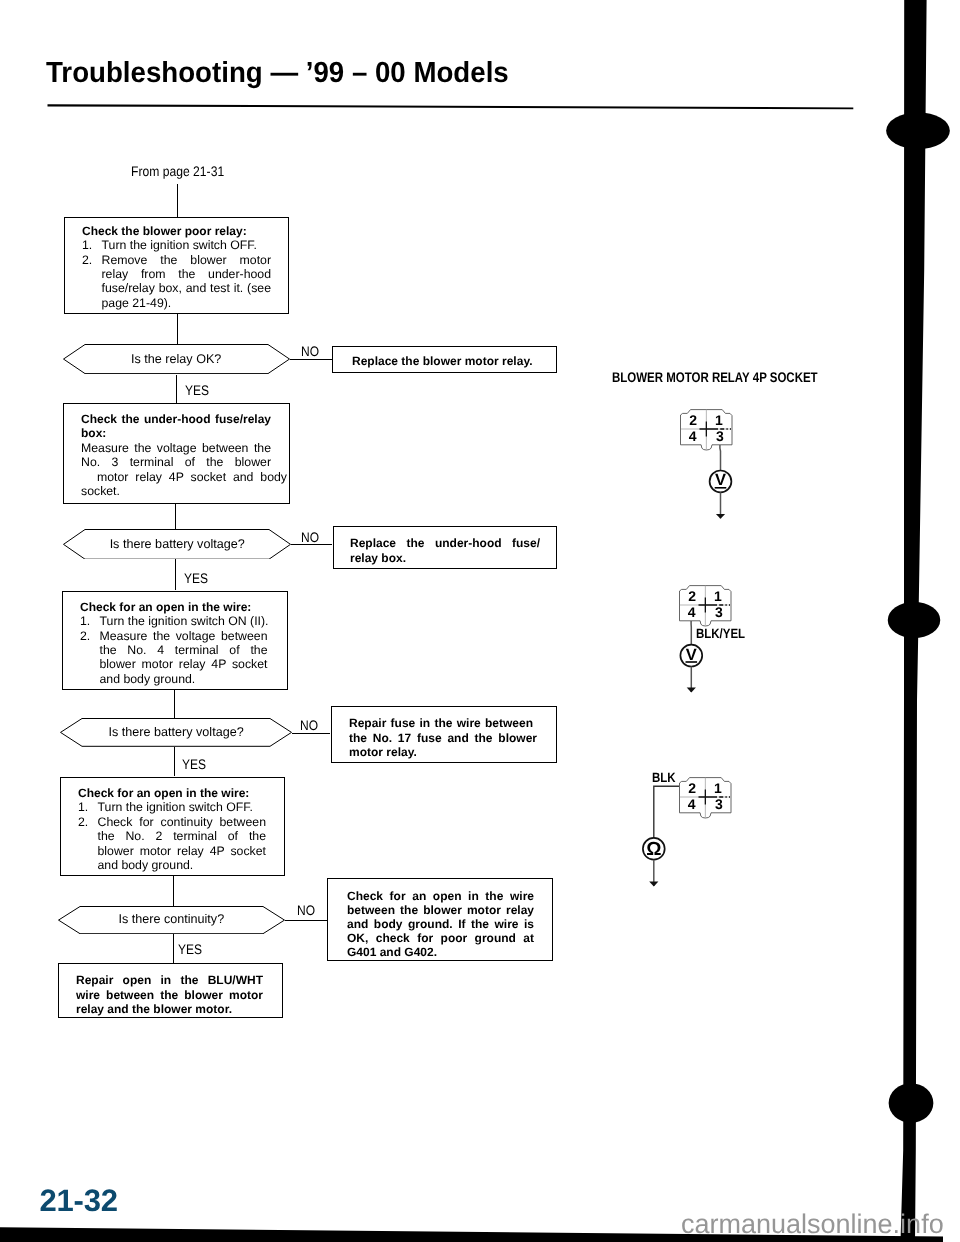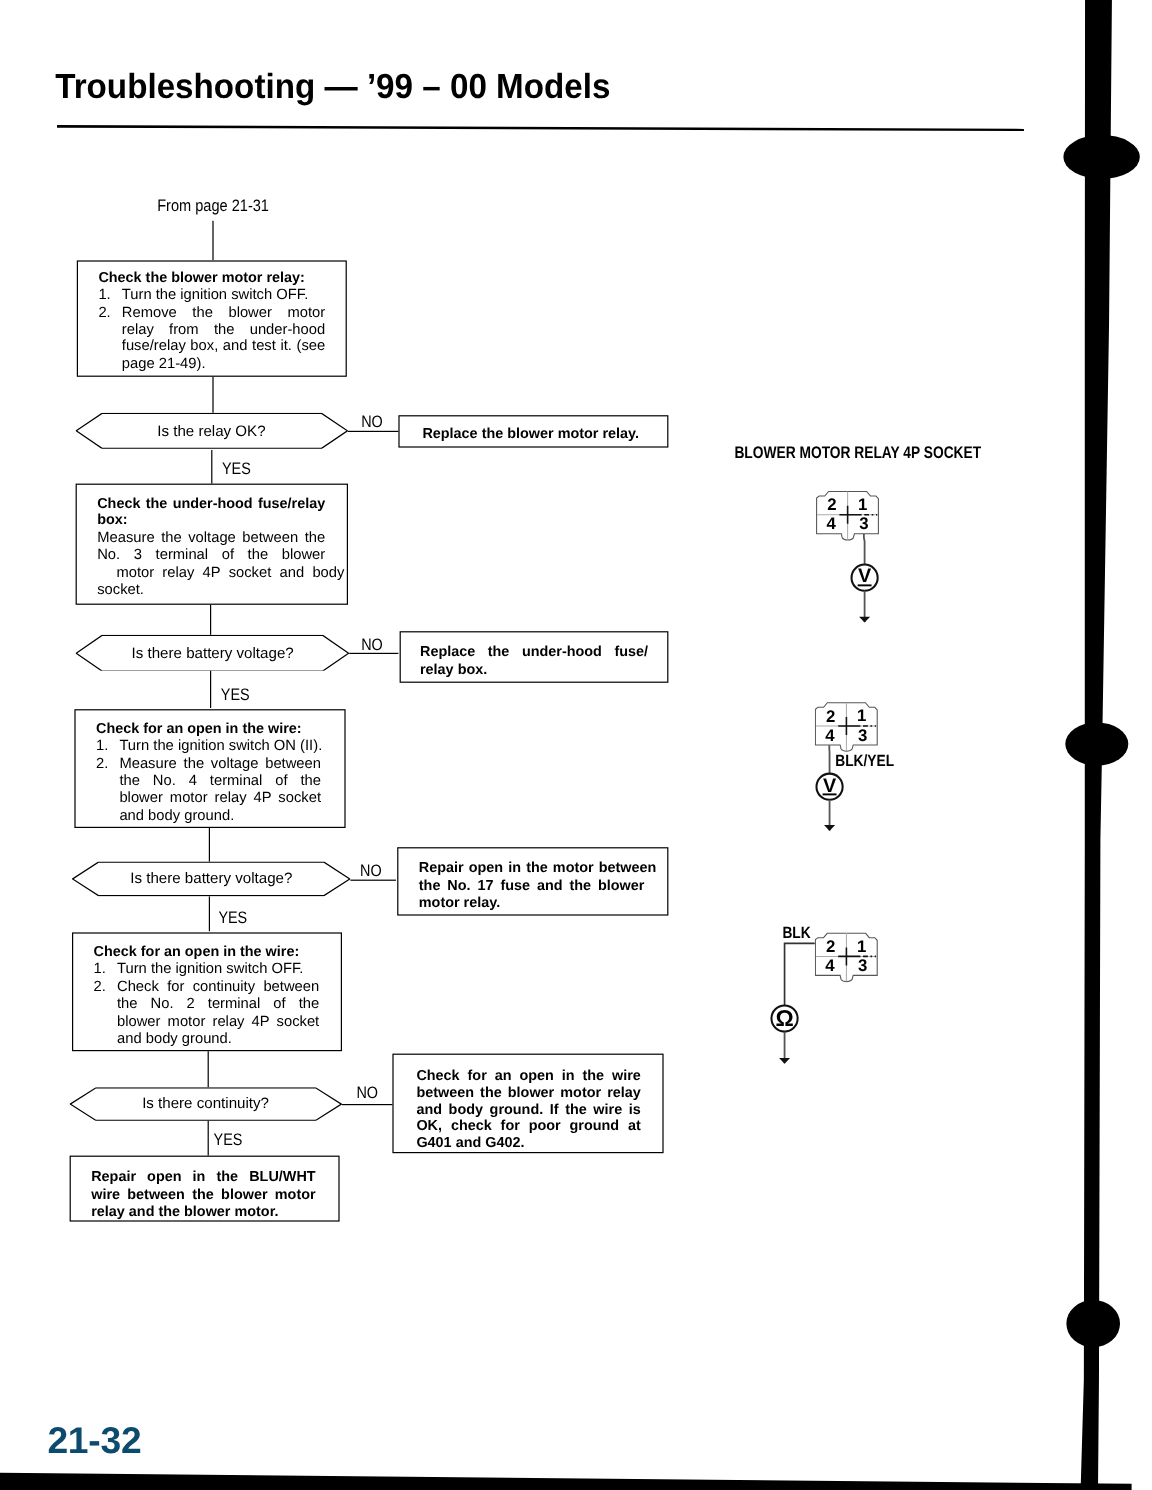--- a/index.html
+++ b/index.html
@@ -50,21 +50,21 @@
 
   <div class="page-title">Troubleshooting — ’99 – 00 Models</div>
   <svg class="hrule" width="960" height="1242">
     <polygon points="47.5,104.2 853.3,107.4 853.3,109.2 47.5,106.4" fill="#000"></polygon>
   </svg>
 
   <div id="flow-layer">
       <div class="fromlbl" style="left: 131px; top: 164.5px;">From page 21-31</div>
       <div class="vline" style="left: 177.4px; top: 184px; height: 32.5px;"></div>
       <div class="fbox" style="left: 64px; top: 216.5px; width: 225px; height: 97px;"></div>
-      <div class="tline bold" style="left: 82px; top: 225px;">Check the blower motor relay:</div>
+      <div class="tline bold" style="left: 82px; top: 225px;">Check the blower poor relay:</div>
       <div class="tline" style="left: 101.5px; top: 239.3px;">Turn the ignition switch OFF.</div>
       <div class="tline" style="left: 82px; top: 239.3px;">1.</div>
       <div class="tline" style="left: 101.5px; top: 253.6px; word-spacing: 9.56771px;">Remove the blower motor</div>
       <div class="tline" style="left: 82px; top: 253.6px;">2.</div>
       <div class="tline" style="left: 101.5px; top: 267.9px; word-spacing: 9.33333px;">relay from the under-hood</div>
       <div class="tline" style="left: 101.5px; top: 282.2px; word-spacing: 0.40625px;">fuse/relay box, and test it. (see</div>
       <div class="tline" style="left: 101.5px; top: 296.5px;">page 21-49).</div>
       <div class="fbox" style="left: 63px; top: 402.5px; width: 227px; height: 101px;"></div>
       <div class="tline bold" style="left: 81px; top: 413px; word-spacing: 1.09896px;">Check the under-hood fuse/relay</div>
       <div class="tline bold" style="left: 81px; top: 427.4px;">box:</div>
@@ -113,21 +113,21 @@
           <polygon points="22,0.5 205,0.5 226.5,14.1 205,27.7 22,27.7 0.5,14.1" fill="#fff" stroke="#000" stroke-width="1"></polygon>
         </svg>
         <div class="hextext" style="top: 6.6px;">Is there continuity?</div>
       </div>
       <div class="fbox" style="left: 332px; top: 346.3px; width: 225px; height: 27px;"></div>
       <div class="tline bold" style="left: 352px; top: 355px;">Replace the blower motor relay.</div>
       <div class="fbox" style="left: 332.5px; top: 525.5px; width: 224px; height: 43.5px;"></div>
       <div class="tline bold" style="left: 350px; top: 537px; word-spacing: 7.10417px;">Replace the under-hood fuse/</div>
       <div class="tline bold" style="left: 350px; top: 551.5px;">relay box.</div>
       <div class="fbox" style="left: 330.5px; top: 706px; width: 226px; height: 56.5px;"></div>
-      <div class="tline bold" style="left: 349px; top: 717px; word-spacing: 0.925px;">Repair open in the motor between</div>
+      <div class="tline bold" style="left: 349px; top: 717px; word-spacing: 0.925px;">Repair fuse in the wire between</div>
       <div class="tline bold" style="left: 349px; top: 731.5px; word-spacing: 2.4375px;">the No. 17 fuse and the blower</div>
       <div class="tline bold" style="left: 349px; top: 746px;">motor relay.</div>
       <div class="fbox" style="left: 327px; top: 878px; width: 226px; height: 83px;"></div>
       <div class="tline bold" style="left: 347px; top: 889.5px; word-spacing: 3.27083px;">Check for an open in the wire</div>
       <div class="tline bold" style="left: 347px; top: 903.7px; word-spacing: 1.73828px;">between the blower motor relay</div>
       <div class="tline bold" style="left: 347px; top: 917.9px; word-spacing: 2.16406px;">and body ground. If the wire is</div>
       <div class="tline bold" style="left: 347px; top: 932.1px; word-spacing: 4.0625px;">OK, check for poor ground at</div>
       <div class="tline bold" style="left: 347px; top: 946.3px;">G401 and G402.</div>
       <div class="fbox" style="left: 57.8px; top: 963px; width: 225px; height: 55px;"></div>
       <div class="tline bold" style="left: 76px; top: 974px; word-spacing: 5.91406px;">Repair open in the BLU/WHT</div>
@@ -229,14 +229,15 @@
           <ellipse cx="914" cy="620" rx="26.25" ry="18" fill="#000"></ellipse>
           <ellipse cx="911" cy="1103" rx="22.35" ry="19.7" fill="#000"></ellipse>
         </g>
       </svg>
     </div>
 
   <div class="pagenum">21-32</div>
   <svg class="botline" width="960" height="1242">
     <polygon points="0,1227.3 943,1236.5 943,1242 0,1242" fill="#000"></polygon>
   </svg>
+  <div class="watermark">carmanualsonline.info</div>
 
 </div>
 
 </body></html>

